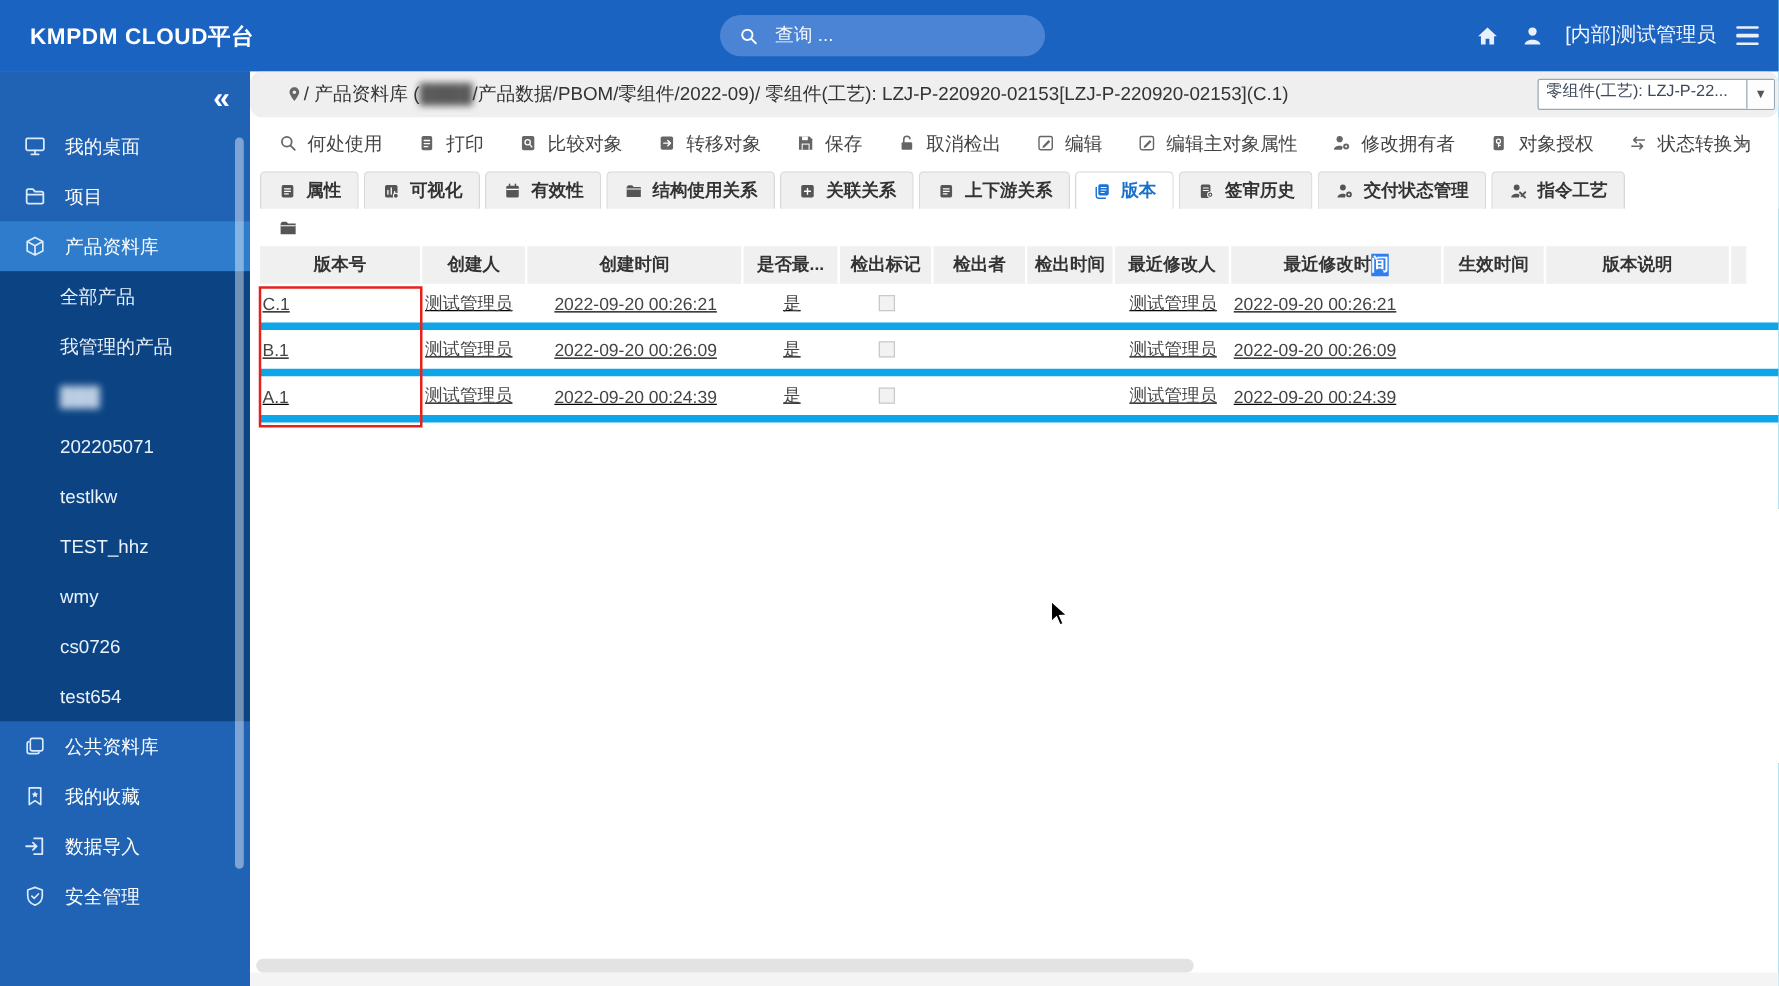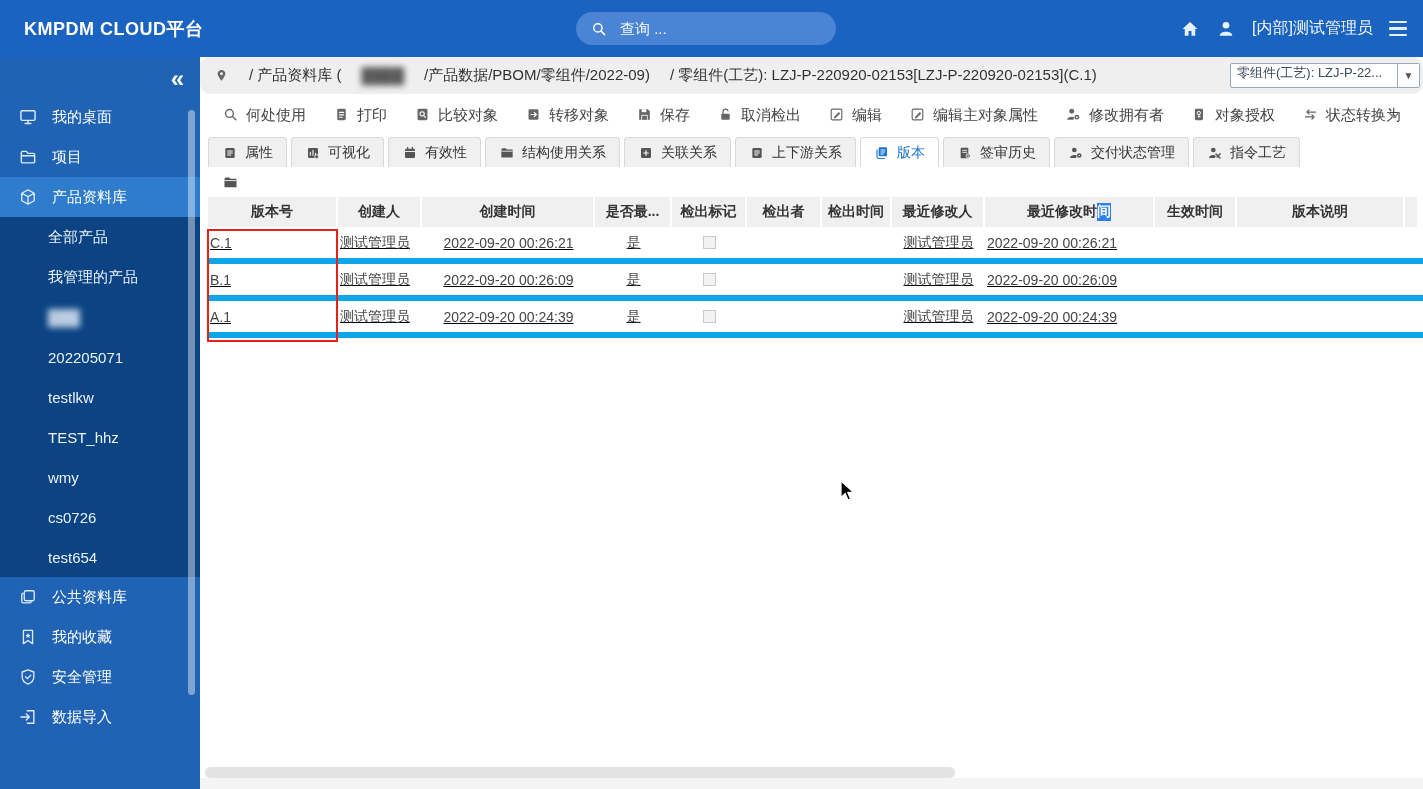--- a/index.html
+++ b/index.html
@@ -31,52 +31,52 @@
   .sb-item svg { width:20px; height:20px; color:#dcebfb; }
   .sb-item.active { background:#2e7ccb; }
   .sb-sub { background:#0b4383; }
   .sb-sub-item { height:40px; display:flex; align-items:center; padding-left:48px; color:#eaf2fb; font-size:15px; }
   .redact { filter:blur(3px); opacity:.8; }
   .sb-scroll { position:absolute; right:5px; top:53px; width:7px; height:585px; background:rgba(255,255,255,.42); border-radius:4px; }
 
   
   .main { position:absolute; left:200px; top:57px; width:1223px; height:732px; background:#fff; }
 
-  .bc { position:relative; height:37px; background:#efefef; display:flex; align-items:center; padding-left:14px; gap:20px; font-size:15px; color:#333;border-radius:10px; }
+  .bc { position:relative; height:37px; background:#efefef; display:flex; align-items:center; padding-left:28px; gap:0; font-size:15px; color:#333;border-radius:10px; }
   .bc svg { width:15px; height:15px; color:#666; }
   .bc .crumb { white-space:nowrap; }
   .bc-select { position:absolute; right:3px; top:6px; width:190px; height:25px; border:1px solid #9aa7b5; background:#fff; border-radius:2px; display:flex; align-items:flex-start; }
   .bc-select .val { flex:1; font-size:13px; color:#3c4a5a; padding:0 6px; white-space:nowrap; overflow:hidden; }
   .bc-select .arrow { width:22px; height:100%; border-left:1px solid #9aa7b5; display:flex; align-items:center; justify-content:center; font-size:10px; color:#555; background:#fdfdfd; }
 
   .tb { height:42px; display:flex; align-items:center; padding-left:22px; gap:27px; background:#fff; position:relative; }
   .tb-item { display:flex; align-items:flex-start; gap:7px; font-size:15px; color:#444; cursor:pointer; white-space:nowrap; }
   .tb-item svg { color:#666; width:17px; height:17px; }
   .tb-chev { position:absolute; right:20px; top:12px; color:#888; }
   .tb-chev svg { width:18px; height:18px; }
 
-  .tabs { height:31px; display:flex; align-items:flex-end; padding-left:8px; gap:4px; background:#fff; }
+  .tabs { height:31px; display:flex; align-items:flex-end; padding-left:8px; gap:4px; background:#fff;font-weight:bold; }
   .tab { height:30px; display:flex; align-items:center; gap:7px; padding:0 13px; background:#f0f0f0; border:1px solid #d8d8d8; border-bottom:none; border-radius:4px 4px 0 0; font-size:14px; color:#333; cursor:pointer; white-space:nowrap; }
   .tab svg { color:#555; }
   .tab.active { background:#fff; color:#1a6fc9; border-color:#d8d8d8; position:relative; }
   .tab.active svg { color:#1a72d4; }
 
   .folder-row { height:30px; display:flex; align-items:center; padding-left:22px; }
   .folder-row svg { width:17px; height:17px; color:#555; }
 
   
   .tbl { margin-left:8px; width:1215px; }
   .thead { display:flex; height:30px; }
   .th { background:#f0f0f0; border-right:2px solid #fff; display:flex; align-items:center; justify-content:center; font-size:14px; font-weight:bold; color:#333; white-space:nowrap; overflow:hidden; }
   .th:last-child { border-right:none; }
   .hl { background:#2e7ef0; color:#fff; }
   .trow { display:flex; height:37px; border-bottom:6px solid #0ea5e9;text-decoration:underline; }
   .td { display:flex; align-items:center; font-size:14px; color:#444; padding-left:2px; white-space:nowrap; overflow:hidden; }
   .td.ctr { justify-content:center; padding-left:0; }
-  .c0{width:130px}.c1{width:84px}.c2{width:173px}.c3{width:77px}.c4{width:75px}.c5{width:75px}.c6{width:70px}.c7{width:93px}.c8{width:170px}.c9{width:82px}.c10{width:168px}.c11{width:12px}
+  .c0{width:130px}.c1{width:84px}.c2{width:173px}.c3{width:77px}.c4{width:75px}.c5{width:75px}.c6{width:70px}.c7{width:93px}.c8{width:170px}.c9{width:82px}.c10{width:148px}.c11{width:12px}
   .cbx { width:13px; height:13px; border:1px solid #c9c9c9; background:#f2f2f2; }
 
   .red-annot { position:absolute; left:207px; top:229px; width:131px; height:113px; border:2px solid #e8201a; z-index:15; pointer-events:none; }
 
   .hscroll-thumb { position:absolute; left:205px; top:767px; width:750px; height:11px; background:#e3e3e3; border-radius:6px; z-index:12; }
   .footer-strip { position:absolute; left:200px; top:778px; width:1223px; height:11px; background:#f4f4f4; z-index:11; }
 
   .cursor { position:absolute; left:836px; top:478px; z-index:50; pointer-events:none; }
 </style>
 </head>
@@ -281,29 +281,29 @@
         <span>公共资料库</span>
       </div>
       <div class="sb-item">
         <svg class="ic">
             <use href="#i-bookmark"></use>
           </svg>
         <span>我的收藏</span>
       </div>
       <div class="sb-item">
         <svg class="ic">
+            <use href="#i-import"></use>
+          </svg>
+        <span>数据导入</span>
+      </div>
+      <div class="sb-item">
+        <svg class="ic">
             <use href="#i-shield"></use>
           </svg>
         <span>安全管理</span>
-      </div>
-      <div class="sb-item">
-        <svg class="ic">
-            <use href="#i-import"></use>
-          </svg>
-        <span>数据导入</span>
       </div>
     </div>
     <div class="sb-scroll"></div>
   </div>
 
   <div class="main">
 
     <div class="bc">
       <svg class="ic">
           <use href="#i-pin"></use>

